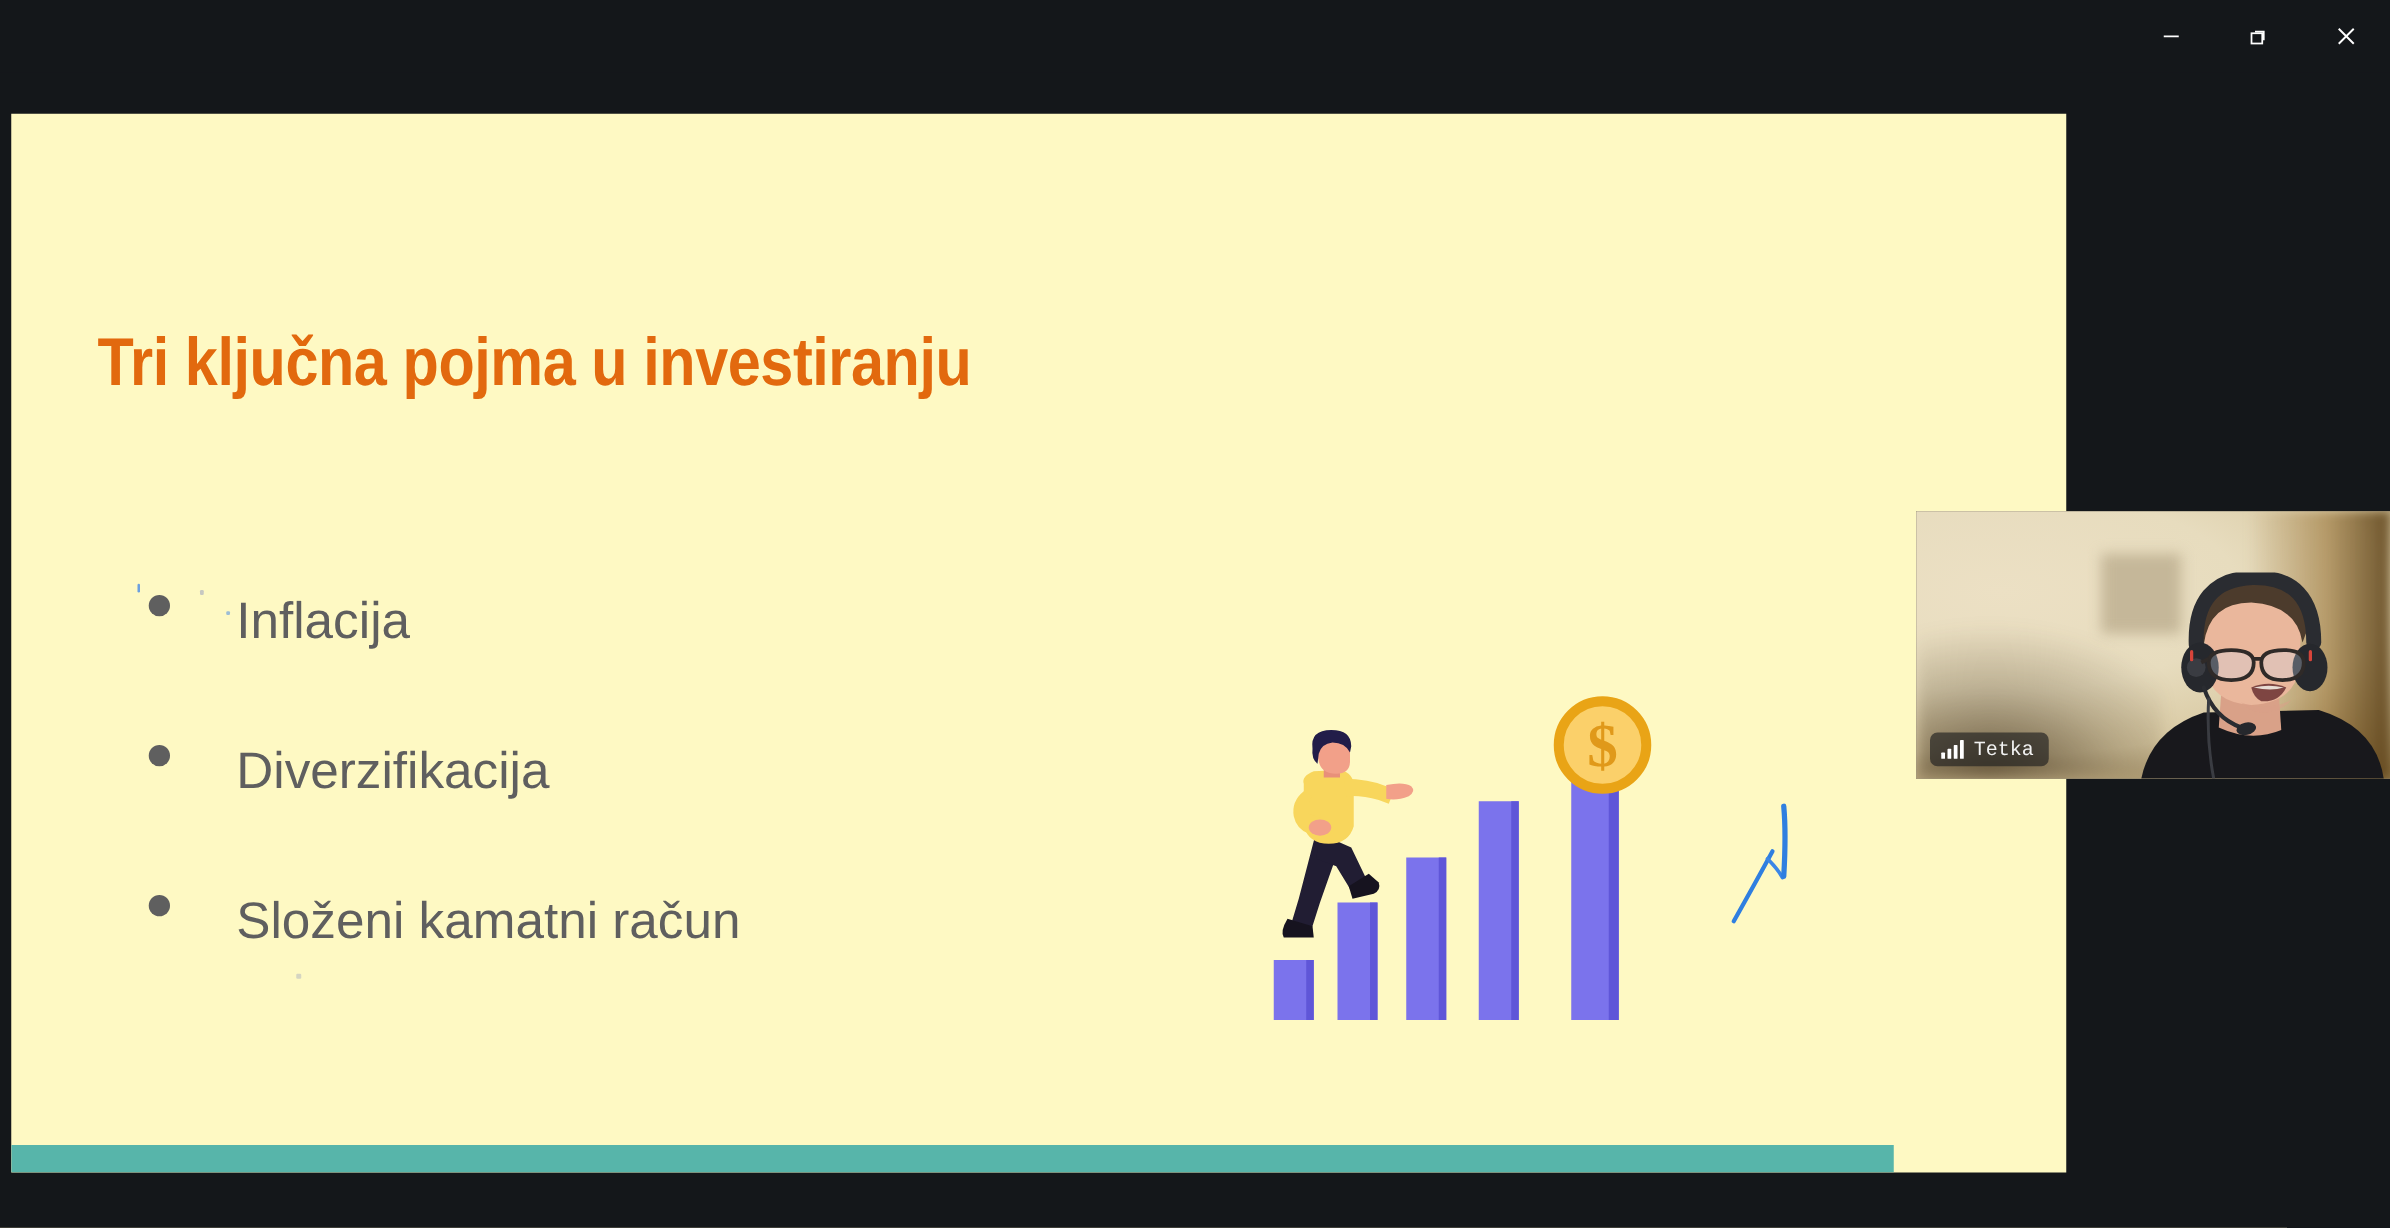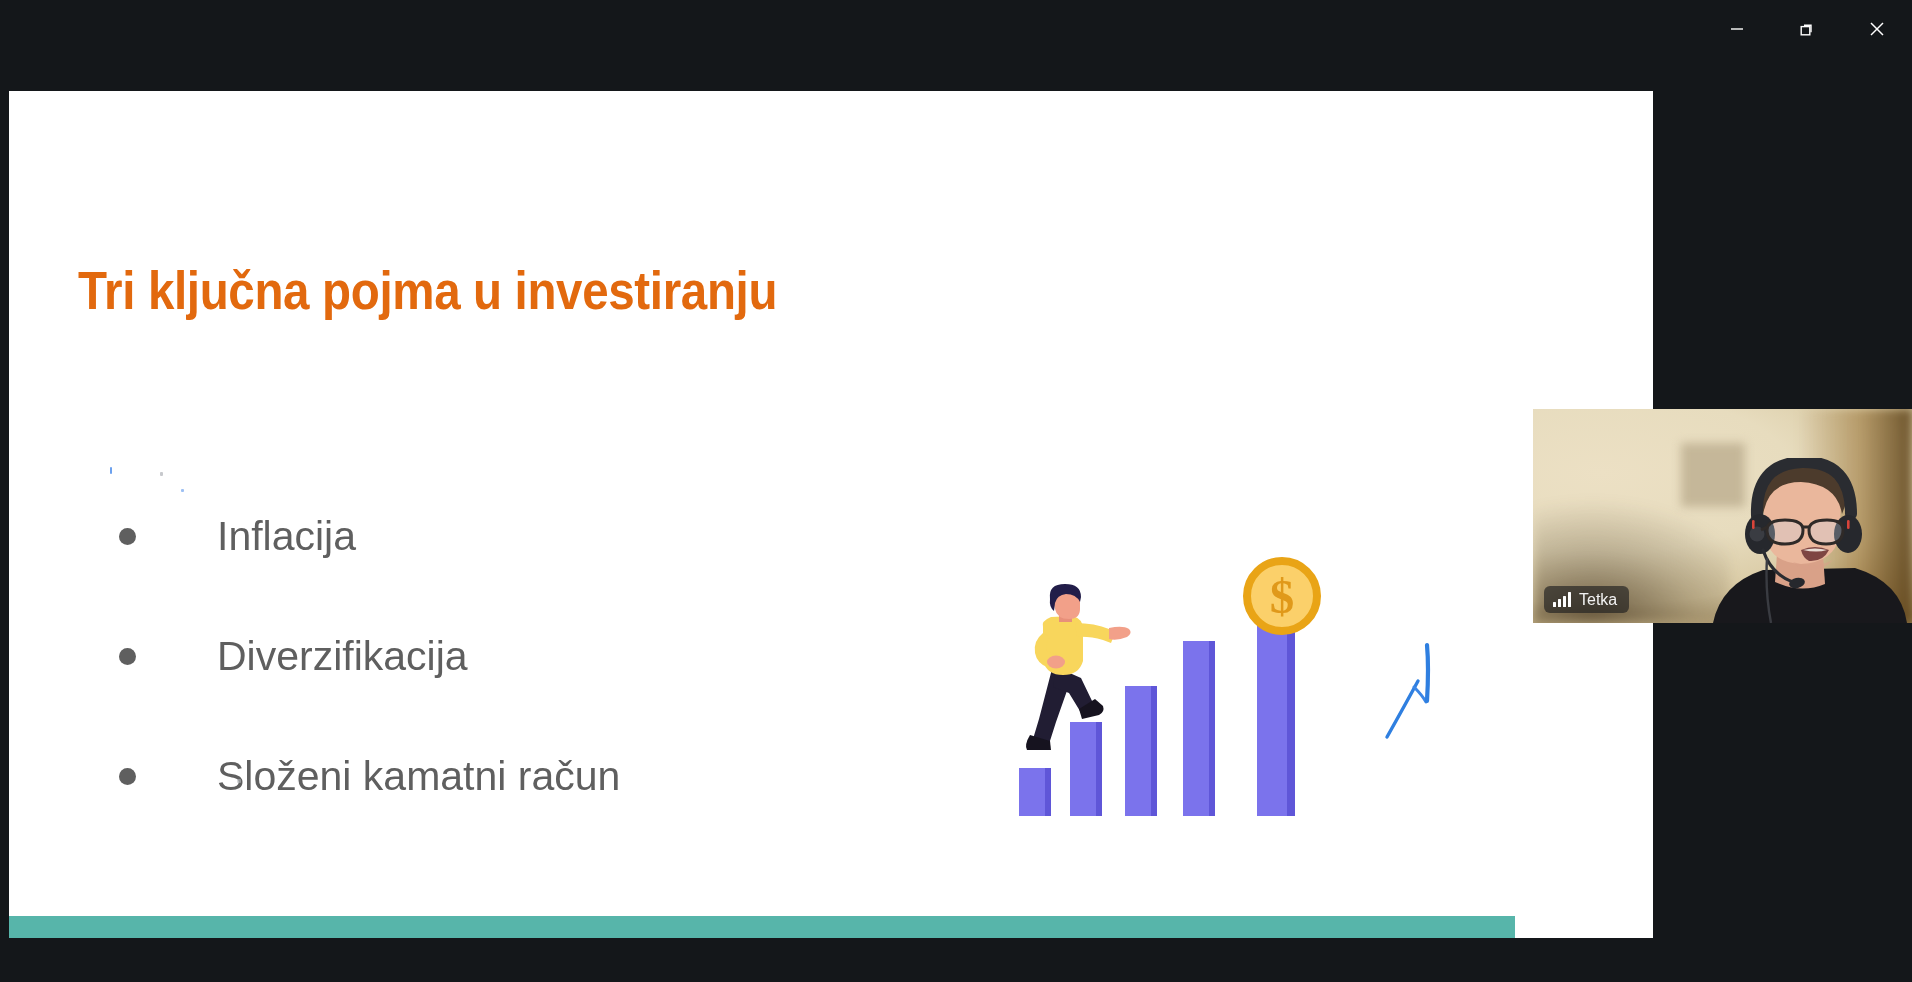--- a/index.html
+++ b/index.html
@@ -23,21 +23,21 @@
     display: flex; align-items: center; justify-content: center;
     cursor: pointer;
   }
   .winbtn svg { display: block; }
 
   
   #slide {
     position: absolute;
     left: 9px; top: 91px;
     width: 1644px; height: 847px;
-    background: #ffffff;
+    background: #fef9c3;
     overflow: hidden;
   }
 
   #slide-title {
     position: absolute;
     left: 69px; top: 168px;
     font-family: "Liberation Sans Narrow", "Liberation Sans", sans-serif;
     font-size: 54px;
     font-weight: bold;
     letter-spacing: -0.4px;
@@ -47,23 +47,21 @@
     transform-origin: left center;
   }
 
   #bullet-list {
     position: absolute;
     left: 110px; top: 385px;
     width: 760px;
   }
   .bullet-row {
     display: flex;
-    align-items: center;
     height: 120px;
-    gap: 28px;
   }
   .bullet-dot {
     width: 17px; height: 17px;
     border-radius: 50%;
     background: #5f5f5f;
     flex: 0 0 auto;
     margin-right: 53px;
   }
   .bullet-label {
     font-family: "Liberation Sans", sans-serif;
@@ -161,21 +159,21 @@
     background: rgba(32,32,32,.66);
     display: flex; align-items: center; gap: 8px;
   }
   #signal-icon { display: flex; align-items: flex-end; gap: 2px; height: 15px; }
   #signal-icon i { display: block; width: 3px; background: #ffffff; border-radius: .5px; }
   #signal-icon i:nth-child(1) { height: 5px; }
   #signal-icon i:nth-child(2) { height: 8px; }
   #signal-icon i:nth-child(3) { height: 11px; }
   #signal-icon i:nth-child(4) { height: 15px; }
   #name-badge-label {
-    font-family: Liberation Sans, sans-serif;
+    font-family: Liberation Mono, monospace;
     font-size: 16px;
     color: #f2f2f2;
     line-height: 1;
     white-space: nowrap;
   }
 </style>
 </head>
 <body>
 
 <div id="app">

